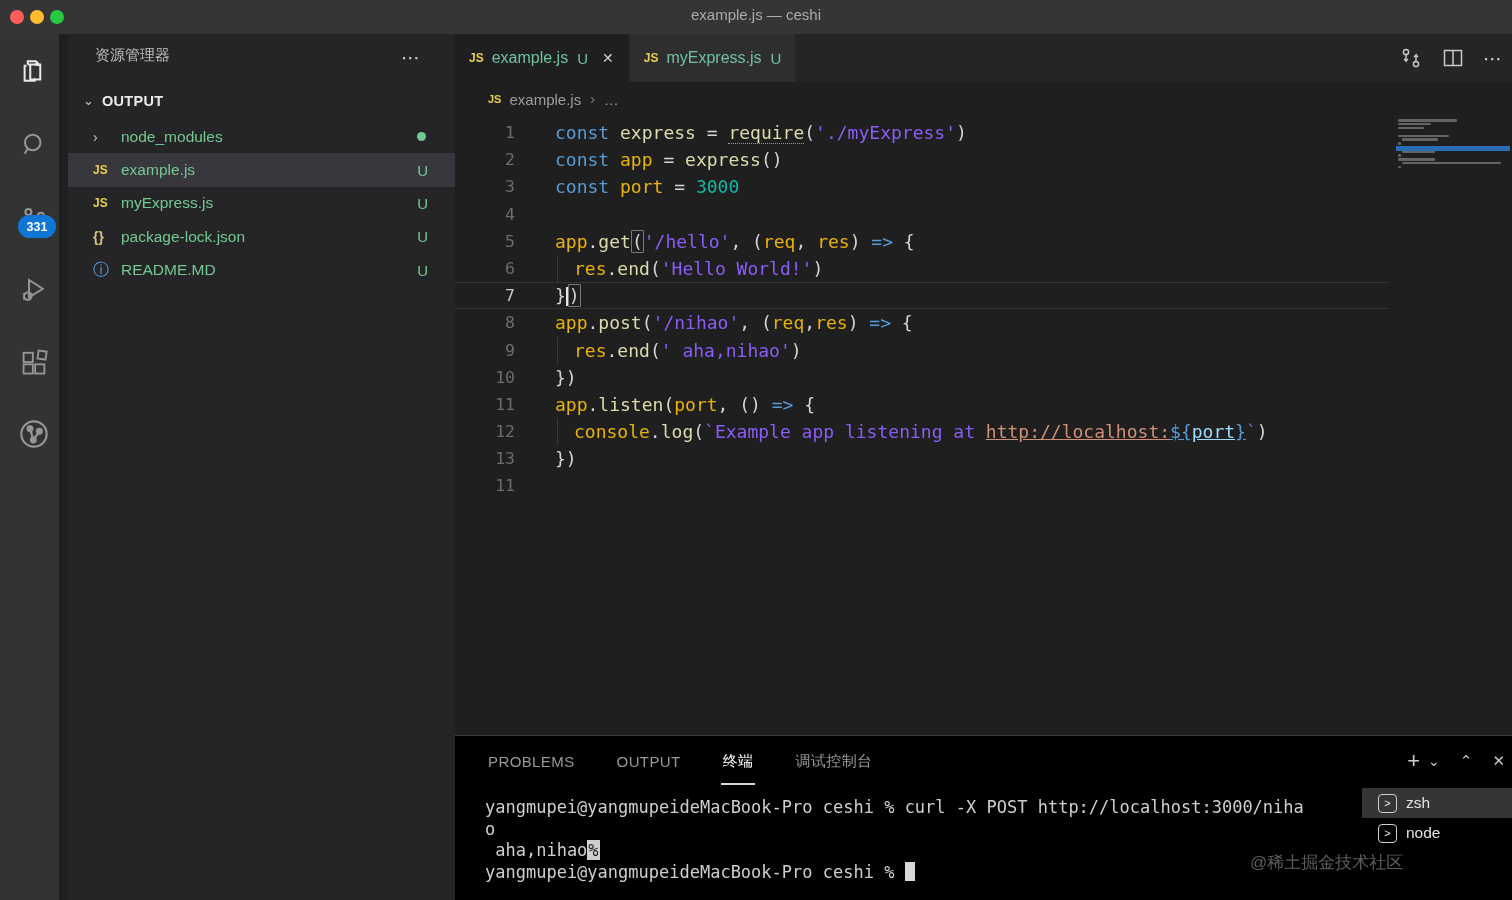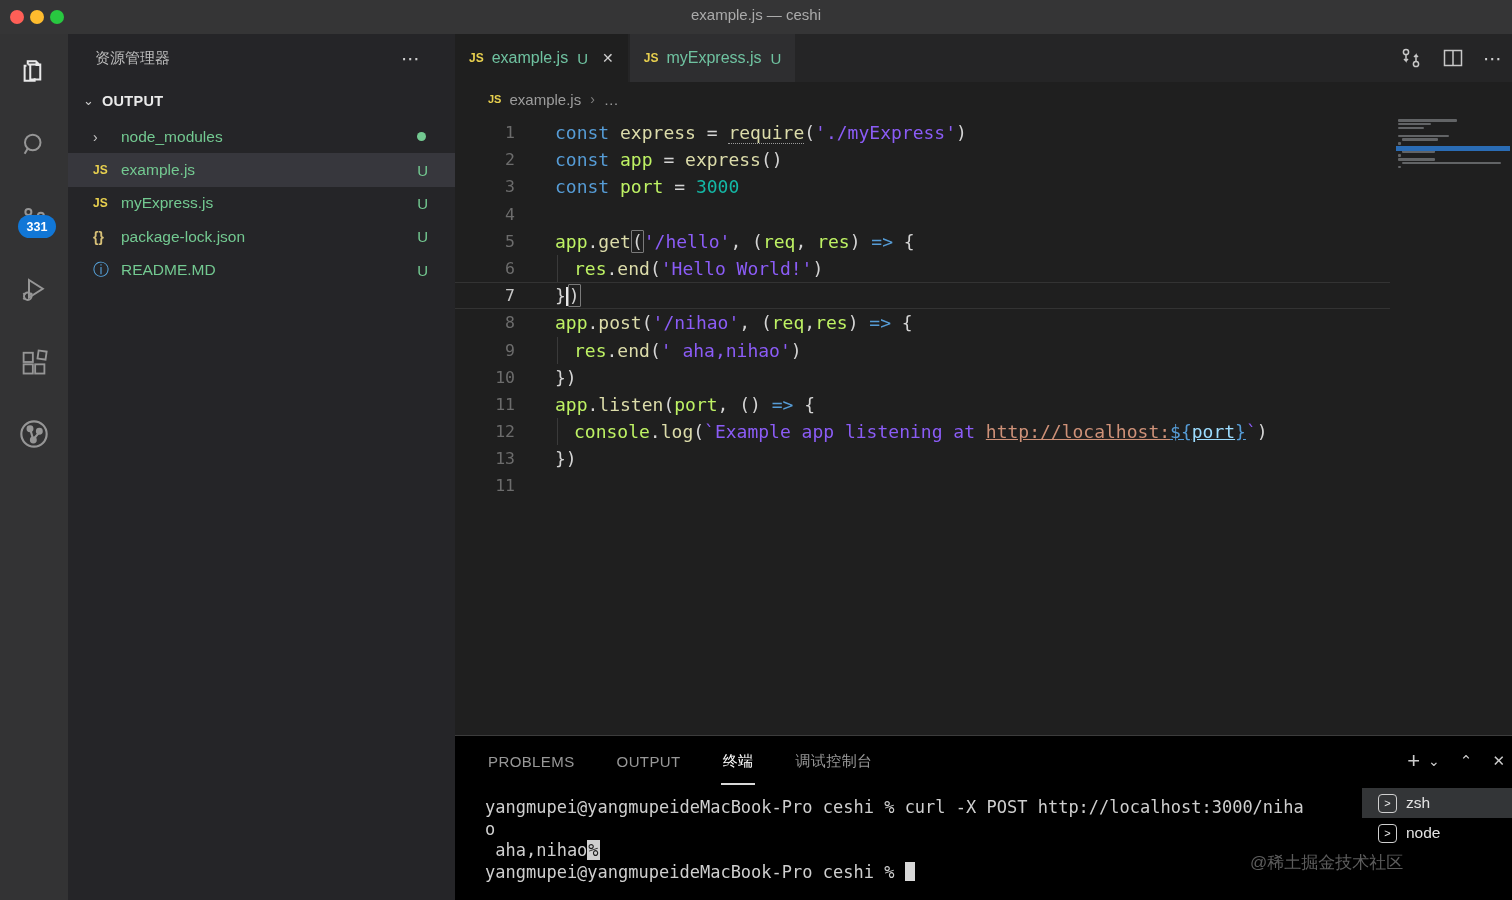--- a/index.html
+++ b/index.html
@@ -8,30 +8,30 @@
   .mono{font-family:"DejaVu Sans Mono",monospace}
   #app{position:absolute;left:0;top:0;width:1512px;height:900px}
 
   
   #titlebar{position:absolute;left:0;top:0;width:1512px;height:34px;background:#353536}
   .tl{position:absolute;top:10px;width:14px;height:14px;border-radius:50%}
   #titlebar .title{position:absolute;left:0;right:0;top:0;height:34px;line-height:30px;
     text-align:center;color:#ababab;font-size:15px}
 
   
-  #activitybar{position:absolute;left:0;top:34px;bottom:0;width:68px;background:#333334}
+  #activitybar{position:absolute;left:0;top:34px;bottom:0;width:59px;background:#333334}
   .act{position:absolute;left:0;width:68px;height:52px;display:flex;align-items:center;justify-content:center;cursor:pointer}
   .act svg{stroke:#969696;fill:none;stroke-width:1.6}
   .act.active svg{stroke:#e9e9e9}
   #scbadge{position:absolute;left:18px;top:181px;min-width:38px;height:23px;border-radius:12px;
     background:#1177d7;color:#fff;font-size:12.5px;font-weight:bold;display:flex;align-items:center;justify-content:center;z-index:3}
 
   
   #sidebar{position:absolute;left:68px;top:34px;bottom:0;width:387px;background:#252528}
-  #sidebar-header{position:absolute;left:0;top:0;width:100%;height:48px;display:flex;align-items:center}
+  #sidebar-header{position:absolute;left:0;top:12px;width:100%;height:48px;display:flex;}
   #sidebar-header .t{margin-left:27px;font-size:15px;color:#bdbdbd}
   #sidebar-header .more{margin-left:auto;margin-right:33px;color:#cfcfcf;font-size:19px;letter-spacing:2px;cursor:pointer}
   #section-row{position:absolute;left:0;top:50px;width:100%;height:33px;display:flex;align-items:center;cursor:pointer}
   #section-row .chev{margin-left:15px;color:#cccccc;font-size:13px}
   #section-row .sec{margin-left:8px;font-size:14.5px;font-weight:bold;color:#eaeaea;letter-spacing:.3px}
   #file-list{position:absolute;left:0;top:86px;width:100%}
   .frow{height:33.4px;display:flex;align-items:center;padding-left:25px;cursor:pointer;font-size:15.5px}
   .frow.sel{background:#37373d}
   .frow .ficon{width:26px;flex:0 0 26px;display:flex;align-items:center}
   .ficon.js{color:#e7cf4e;font-weight:bold;font-size:12px}
@@ -63,21 +63,21 @@
 
   
   #code-region{position:absolute;left:455px;top:116px;right:0;height:619px;background:#1f1f1f;overflow:hidden}
   .crow{display:flex;height:27.2px;line-height:27.2px;font-size:18px;width:935px;cursor:text}
   .crow .ln{flex:0 0 60px;text-align:right;color:#6c6c6c;font-size:16.5px;cursor:pointer}
   .crow.cur .ln{color:#c6c6c6}
   .crow.cur{border-top:1px solid rgba(255,255,255,.09);border-bottom:1px solid rgba(255,255,255,.09);height:27.2px;line-height:25.2px}
   .crow .lcontent{padding-left:40px;position:relative;white-space:pre}
   .crow.ind .lcontent{padding-left:59px}
   .crow.ind .lcontent::before{content:"";position:absolute;left:42px;top:0;bottom:0;width:1px;background:#3a3a3a}
-  .tk-kw{color:#569cd6}.tk-vr{color:#bef264}.tk-fn{color:#dcdcaa}.tk-str{color:#8b5cf6}
+  .tk-kw{color:#569cd6}.tk-vr{color:#eab308}.tk-fn{color:#dcdcaa}.tk-str{color:#8b5cf6}
   .tk-num{color:#14b8a6}.tk-p{color:#d4d4d4}
   .tk-req{color:#dcdcaa;border-bottom:1px dotted #9a9a9a}
   .tk-lnk{color:#ce9178;text-decoration:underline;cursor:pointer}
   .tk-tmu{color:#569cd6;text-decoration:underline}
   .tk-vru{color:#9cdcfe;text-decoration:underline}
   .tk-brk{border:1px solid #7a7a7a;border-radius:1px;color:#d4d4d4}
   .tk-cursor{display:inline-block;width:2px;height:19px;background:#e6e6e6;vertical-align:-4px}
 
   
   #minimap{position:absolute;right:2px;top:119px;width:112px;height:60px;cursor:pointer}

